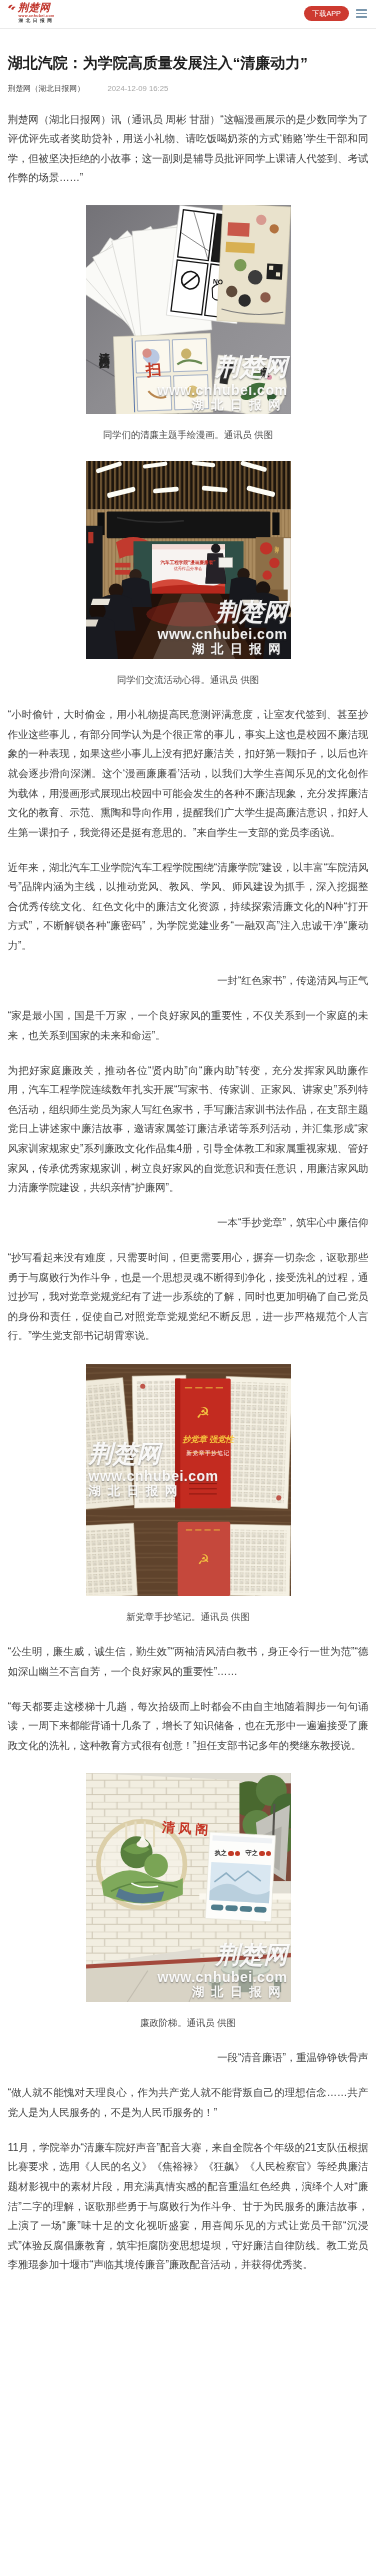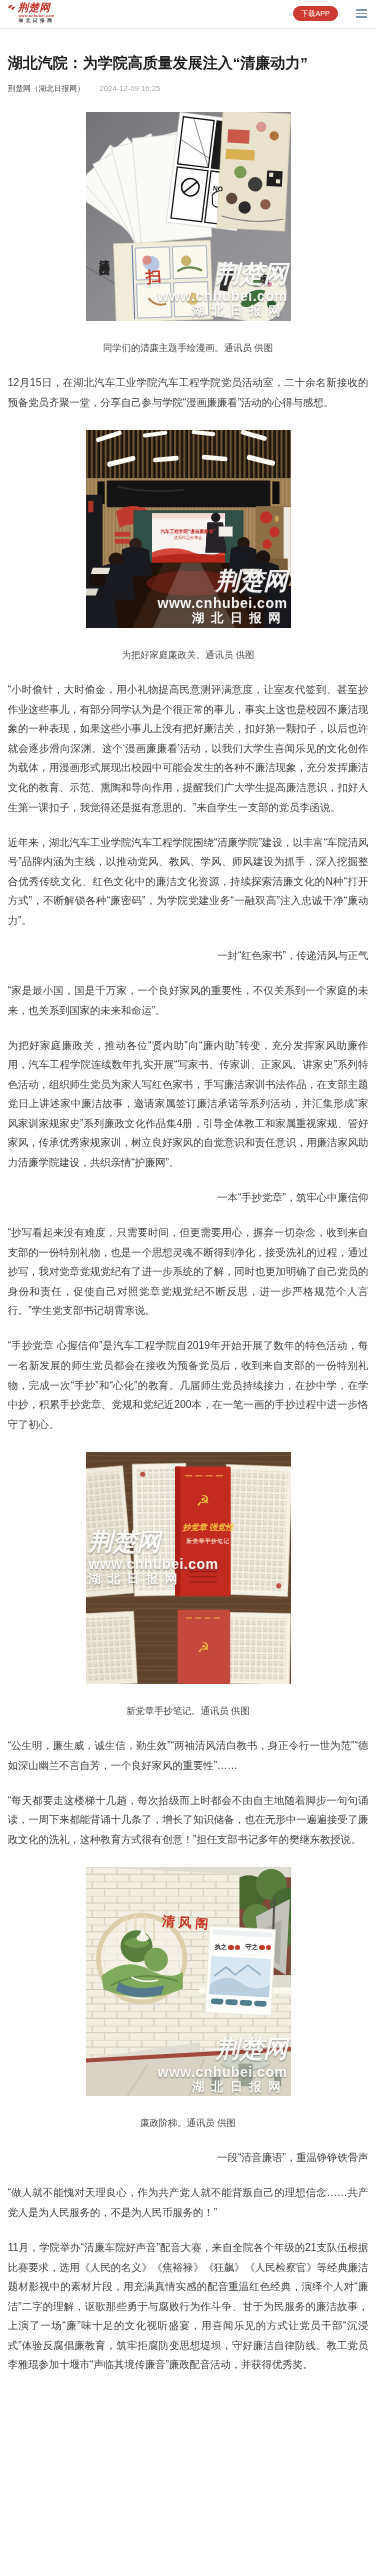--- a/index.html
+++ b/index.html
@@ -7,41 +7,41 @@
 
   
   .site-header{display:flex;justify-content:space-between;align-items:center;
     height:24px;padding:1.5px 8.2px 2.6px 7.2px;border-bottom:0.5px solid #ebebeb;background:#fff;}
   .logo{display:flex;flex-direction:column;line-height:1;cursor:pointer;}
   .logo-row1{display:flex;align-items:flex-start;gap:1.5px;}
   .logo-zh{font-family:"Liberation Serif","DejaVu Serif",serif;color:#c0342b;font-weight:bold;
     font-style:italic;font-size:10.3px;letter-spacing:0.5px;}
   .logo-url{font-size:3.6px;color:#c0342b;letter-spacing:0.3px;margin:1px 0 0 11.3px;font-weight:bold;}
   .logo-sub{font-size:4.6px;color:#3a3a3a;letter-spacing:2.6px;font-weight:bold;margin:1px 0 0 11.3px;}
-  .header-right{display:flex;align-items:center;gap:17px;}
+  .header-right{display:flex;align-items:center;gap:6px;}
   .dl-btn{background:#cd3a30;color:#fff;font-size:7.2px;padding:3.6px 7.7px;border-radius:8.2px;
     border:none;line-height:1;cursor:pointer;font-family:inherit;}
   .menu-btn{display:flex;flex-direction:column;gap:2.1px;cursor:pointer;padding:1px;}
   .menu-btn span{display:block;width:11.3px;height:1.5px;background:#7b97ad;border-radius:0.5px;}
 
   
   .article{padding:0 7.7px 20.6px;}
   h1.title{font-size:15px;line-height:1.45;color:#1e1e1e;margin:23px 0 0;font-weight:bold;}
-  .byline{margin:10.3px 0 2.1px;font-size:7.7px;display:flex;gap:15px;align-items:baseline;text-align:center;}
+  .byline{margin:10.3px 0 2.1px;font-size:7.7px;display:flex;gap:23px;align-items:baseline;text-align:center;}
   .byline .src{color:#4a4a4a;}
   .byline .time{color:#a9a9a9;}
   .para,.subhead{font-size:10.3px;line-height:1.9;margin:15.5px 0;color:#3f3f3f;
     text-align:justify;word-break:break-all;}
   .subhead{text-align:right;}
 
   
   figure{margin:17.5px auto;width:205px;}
   .ph{position:relative;width:205px;overflow:hidden;background:#888;}
   .ph svg{display:block;}
-  figcaption{text-align:center;font-size:9.3px;color:#4a4a4a;margin-top:21px;line-height:1.5;}
+  figcaption{text-align:center;font-size:9.3px;color:#4a4a4a;margin-top:15px;line-height:1.5;}
 
   
   .wm{position:absolute;color:rgba(255,255,255,.93);text-align:right;line-height:1.15;
     text-shadow:0 0.5px 1.5px rgba(70,70,70,.55);pointer-events:none;}
   .wm.br{right:3.1px;bottom:2.1px;}
   .wm.ml{left:3.1px;top:77px;text-align:left;}
   .wm-logo{font-family:"Liberation Serif","DejaVu Serif",serif;font-style:italic;font-weight:bold;font-size:24px;}
   .wm-url{font-weight:bold;font-size:14px;letter-spacing:0.5px;}
   .wm-name{font-weight:bold;font-size:12.4px;letter-spacing:6.7px;}
 
@@ -98,20 +98,21 @@
 
 <main class="article">
 
   <h1 class="title">湖北汽院：为学院高质量发展注入“清廉动力”</h1>
 
   <div class="byline">
     <span class="src">荆楚网（湖北日报网）</span>
     <span class="time">2024-12-09 16:25</span>
   </div>
 
+  <p class="para">荆楚网（湖北日报网）讯（通讯员 周彬 甘甜）“这幅漫画展示的是少数同学为了评优评先或者奖助贷补，用送小礼物、请吃饭喝奶茶的方式‘贿赂’学生干部和同学，但被坚决拒绝的小故事；这一副则是辅导员批评同学上课请人代签到、考试作弊的场景……”</p>
 
   <figure>
     <div class="ph" style="height:209px">
       <svg width="205" height="209" viewBox="0 0 398 405">
         <defs>
           <linearGradient id="floor1" x1="0" y1="0" x2="1" y2="1">
             <stop offset="0" stop-color="#737277"></stop>
               <stop offset=".5" stop-color="#8d8c90"></stop>
               <stop offset="1" stop-color="#9a999d"></stop>
           </linearGradient>
@@ -190,21 +191,20 @@
       <div class="ov no-label">NO</div>
       <div class="wm br">
         <div class="wm-logo">荆楚网</div>
         <div class="wm-url">www.cnhubei.com</div>
         <div class="wm-name">湖北日报网</div>
       </div>
     </div>
     <figcaption>同学们的清廉主题手绘漫画。通讯员 供图</figcaption>
   </figure>
 
-  <p class="para">12月15日，在湖北汽车工业学院汽车工程学院党员活动室，二十余名新接收的预备党员齐聚一堂，分享自己参与学院“漫画廉廉看”活动的心得与感想。</p>
 
   <figure>
     <div class="ph" style="height:198px">
       <svg width="205" height="198" viewBox="0 0 398 385">
         <defs>
           <pattern id="slats2" width="9" height="4" patternUnits="userSpaceOnUse">
             <rect width="9" height="4" fill="#1c140c"></rect>
               <rect width="4" height="4" fill="#6b5231"></rect>
           </pattern>
           <pattern id="wall2" width="7" height="4" patternUnits="userSpaceOnUse">
@@ -288,31 +288,30 @@
         <div class="l1">汽车工程学院“漫画廉廉看”</div>
         <div class="l2">优秀作品分享会</div>
       </div>
       <div class="ov gold-vert">为国育才</div>
       <div class="wm br">
         <div class="wm-logo">荆楚网</div>
         <div class="wm-url">www.cnhubei.com</div>
         <div class="wm-name">湖北日报网</div>
       </div>
     </div>
-    <figcaption>为把好家庭廉政关。通讯员 供图</figcaption>
+    <figcaption>同学们交流活动心得。通讯员 供图</figcaption>
   </figure>
 
   <p class="para">“小时偷针，大时偷金，用小礼物提高民意测评满意度，让室友代签到、甚至抄作业这些事儿，有部分同学认为是个很正常的事儿，事实上这也是校园不廉洁现象的一种表现，如果这些小事儿上没有把好廉洁关，扣好第一颗扣子，以后也许就会逐步滑向深渊。这个‘漫画廉廉看’活动，以我们大学生喜闻乐见的文化创作为载体，用漫画形式展现出校园中可能会发生的各种不廉洁现象，充分发挥廉洁文化的教育、示范、熏陶和导向作用，提醒我们广大学生提高廉洁意识，扣好人生第一课扣子，我觉得还是挺有意思的。”来自学生一支部的党员李函说。</p>
   <p class="para">近年来，湖北汽车工业学院汽车工程学院围绕“清廉学院”建设，以丰富“车院清风号”品牌内涵为主线，以推动党风、教风、学风、师风建设为抓手，深入挖掘整合优秀传统文化、红色文化中的廉洁文化资源，持续探索清廉文化的N种“打开方式”，不断解锁各种“廉密码”，为学院党建业务“一融双高”注入忠诚干净“廉动力”。</p>
   <p class="subhead">一封“红色家书”，传递清风与正气</p>
   <p class="para">“家是最小国，国是千万家，一个良好家风的重要性，不仅关系到一个家庭的未来，也关系到国家的未来和命运”。</p>
   <p class="para">为把好家庭廉政关，推动各位“贤内助”向“廉内助”转变，充分发挥家风助廉作用，汽车工程学院连续数年扎实开展“写家书、传家训、正家风、讲家史”系列特色活动，组织师生党员为家人写红色家书，手写廉洁家训书法作品，在支部主题党日上讲述家中廉洁故事，邀请家属签订廉洁承诺等系列活动，并汇集形成“家风家训家规家史”系列廉政文化作品集4册，引导全体教工和家属重视家规、管好家风，传承优秀家规家训，树立良好家风的自觉意识和责任意识，用廉洁家风助力清廉学院建设，共织亲情“护廉网”。</p>
   <p class="subhead">一本“手抄党章”，筑牢心中廉信仰</p>
-  <p class="para">“抄写看起来没有难度，只需要时间，但更需要用心，摒弃一切杂念，收到来自支部的一份特别礼物，也是一个思想灵魂不断得到净化，接受洗礼的过程，通过抄写，我对党章党规党纪有了进一步系统的了解，同时也更加明确了自己党员的身份和责任，促使自己对照党章党规党纪不断反思，进一步严格规范个人言行。”学生党支部书记胡霄寒说。</p>
-  <p class="para">“手抄党章 心握信仰”是汽车工程学院自2019年开始开展了数年的特色活动，每一名新发展的师生党员都会在接收为预备党员后，收到来自支部的一份特别礼物，完成一次“手抄”和“心化”的教育。几届师生党员持续接力，在抄中学，在学中抄，积累手抄党章、党规和党纪近200本，在一笔一画的手抄过程中进一步恪守了初心。</p>
+  <p class="para">“抄写看起来没有难度，只需要时间，但更需要用心，摒弃一切杂念，讴歌那些勇于与腐败行为作斗争，也是一个思想灵魂不断得到净化，接受洗礼的过程，通过抄写，我对党章党规党纪有了进一步系统的了解，同时也更加明确了自己党员的身份和责任，促使自己对照党章党规党纪不断反思，进一步严格规范个人言行。”学生党支部书记胡霄寒说。</p>
 
   <figure>
     <div class="ph" style="height:232px">
       <svg width="205" height="232" viewBox="0 0 398 450">
         <defs>
           <pattern id="hw3" width="11" height="13" patternUnits="userSpaceOnUse">
             <rect width="11" height="13" fill="none"></rect>
             <rect x="2" y="3" width="7" height="8" fill="none" stroke="#b4ac97" stroke-width=".7"></rect>
             <path d="M4 6 h3 M4 9 h4" stroke="#6e685c" stroke-width=".6"></path>
           </pattern>

